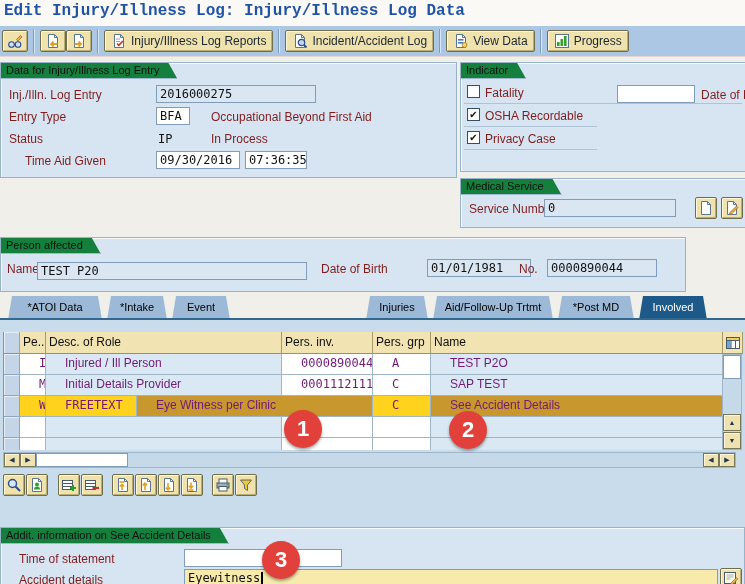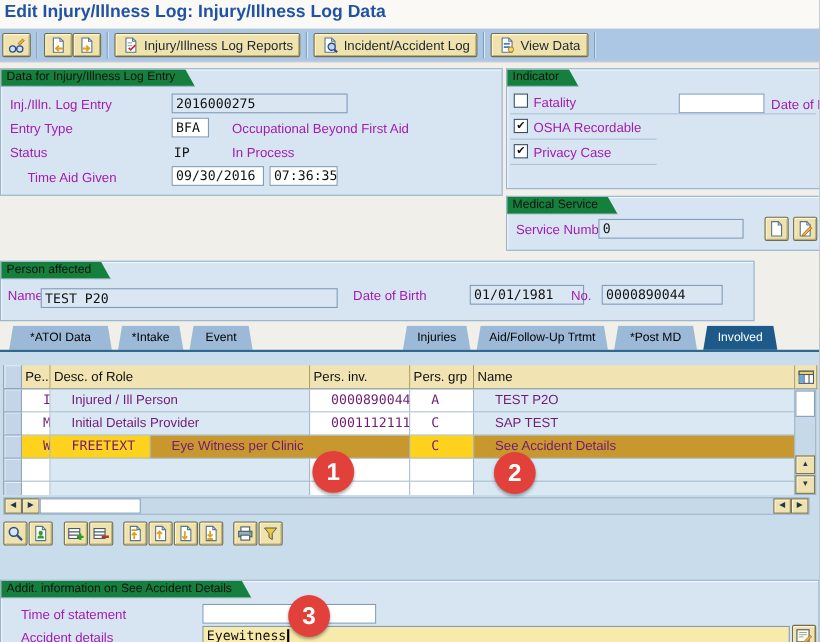--- a/index.html
+++ b/index.html
@@ -1,36 +1,36 @@
 <!DOCTYPE html>
 <html><head>
 <meta charset="utf-8">
 <style>
   html,body{margin:0;padding:0;background:#9aa4ad;}
   .win{position:relative;width:745px;height:584px;overflow:hidden;background:#F0EFEA;
        font-family:"Liberation Sans",sans-serif;font-size:12px;color:#141414;}
   .titlebar{position:absolute;top:0;left:0;width:745px;height:26px;background:#FAF9F6;}
-  .title{position:absolute;left:4px;top:2px;font-size:16px;font-weight:bold;color:#2153A4;white-space:nowrap;}
+  .title{position:absolute;left:4px;top:2px;font-size:16px;font-weight:bold;color:#2153A4;white-space:nowrap;font-family:Liberation Mono, monospace;}
   .apptoolbar{position:absolute;top:26px;left:0;width:745px;height:31px;background:#ABC7E3;
        display:flex;align-items:center;padding-left:2px;box-sizing:border-box;border-bottom:1px solid #E3D6D3;}
   .tbtn{display:flex;align-items:center;gap:4px;height:22px;padding:0 6px;flex:none;
        background:#F0E2AC;border:1px solid #6E6E4E;border-radius:2px;font-size:12px;color:#1B2733;
        font-family:"Liberation Sans",sans-serif;box-shadow:inset 1px 1px 0 #FFF6D8, inset -1px -1px 0 #B9AC74;cursor:default;}
   .tbtn.icon-only{width:26px;justify-content:center;padding:0;}
   .sep{width:1px;height:24px;background:#7E9CC0;border-right:1px solid #D9E8F7;margin:0 5px;flex:none;}
   .ic{display:block;width:16px;height:16px;flex:none;}
   .ic svg{display:block;width:16px;height:16px;}
   .graybg{position:absolute;top:57px;left:0;width:745px;height:239px;background:#F0EFEA;}
 
   .panel{position:absolute;background:#D7E5F2;border:1px solid #98B2C8;
        box-shadow:inset 1px 1px 0 rgba(255,255,255,0.75);box-sizing:border-box;}
   .ptitle{position:absolute;top:0;left:0;height:16px;line-height:15px;font-size:11px;color:#101010;
        background:#15803d;padding:0 18px 0 5px;white-space:nowrap;
        clip-path:polygon(0 0, calc(100% - 9px) 0, 100% 100%, 0 100%);box-shadow:inset 0 -1px 0 #9FB9CF;}
-  .lbl{position:absolute;font-size:12px;color:#a21caf;white-space:nowrap;}
+  .lbl{position:absolute;font-size:12px;color:#7f1d1d;white-space:nowrap;}
   .fld{position:absolute;box-sizing:border-box;height:18px;border:1px solid #7F9DB9;background:#FFFFFF;
        font-family:"DejaVu Sans Mono","Liberation Mono",monospace;font-size:12px;line-height:15px;
        padding:1px 3px;white-space:nowrap;overflow:hidden;color:#101010;}
   .fld.ro{background:#DAE7F3;}
   .fld.yellow{background:#F7EAAB;}
   .flat{position:absolute;font-family:"DejaVu Sans Mono","Liberation Mono",monospace;font-size:12px;white-space:nowrap;}
   .cb{position:absolute;width:13px;height:13px;box-sizing:border-box;background:#FFFFFF;border:1px solid #33506B;
        font-family:"DejaVu Sans",sans-serif;font-size:10px;font-weight:bold;line-height:11px;text-align:center;color:#101010;}
   .hr{position:absolute;height:1px;background:#AEC4D6;}
 
@@ -141,20 +141,31 @@
             <path d="M3.5 1.5 h6 l3 3 v10 h-9 z" fill="#FFFFFF" stroke="#5A748C" stroke-width="1"></path>
             <path d="M9.5 1.5 v3 h3" fill="none" stroke="#5A748C" stroke-width="1"></path>
             <rect x="5" y="6" width="5.5" height="1.6" fill="#4878C0"></rect>
             <rect x="5" y="9" width="5.5" height="1.6" fill="#4878C0"></rect>
             <circle cx="11.5" cy="12" r="2.4" fill="#F8D860" stroke="#9A7818" stroke-width="0.8"></circle>
           </svg>
         </span>
         <span>View Data</span>
       </button>
       <div class="sep"></div>
+      <button class="tbtn">
+        <span class="ic">
+          <svg viewBox="0 0 16 16" xmlns="http://www.w3.org/2000/svg">
+            <rect x="1.5" y="1.5" width="13" height="13" fill="#FFFFFF" stroke="#5A748C"></rect>
+            <rect x="3" y="9" width="2.6" height="4" fill="#30A030"></rect>
+            <rect x="6.5" y="6" width="2.6" height="7" fill="#30A030"></rect>
+            <rect x="10" y="3" width="2.6" height="10" fill="#30A030"></rect>
+          </svg>
+        </span>
+        <span>Progress</span>
+      </button>
     </div>
 
   <div class="graybg"></div>
 
   <div class="panel" style="left:0;top:62px;width:457px;height:116px">
     <div class="ptitle">Data for Injury/Illness Log Entry</div>
     <span class="lbl" style="left:8px;top:25px">Inj./Illn. Log Entry</span>
     <div class="fld ro" style="left:155px;top:22px;width:160px">2016000275</div>
     <span class="lbl" style="left:8px;top:47px">Entry Type</span>
     <div class="fld" style="left:155px;top:44px;width:34px">BFA</div>

